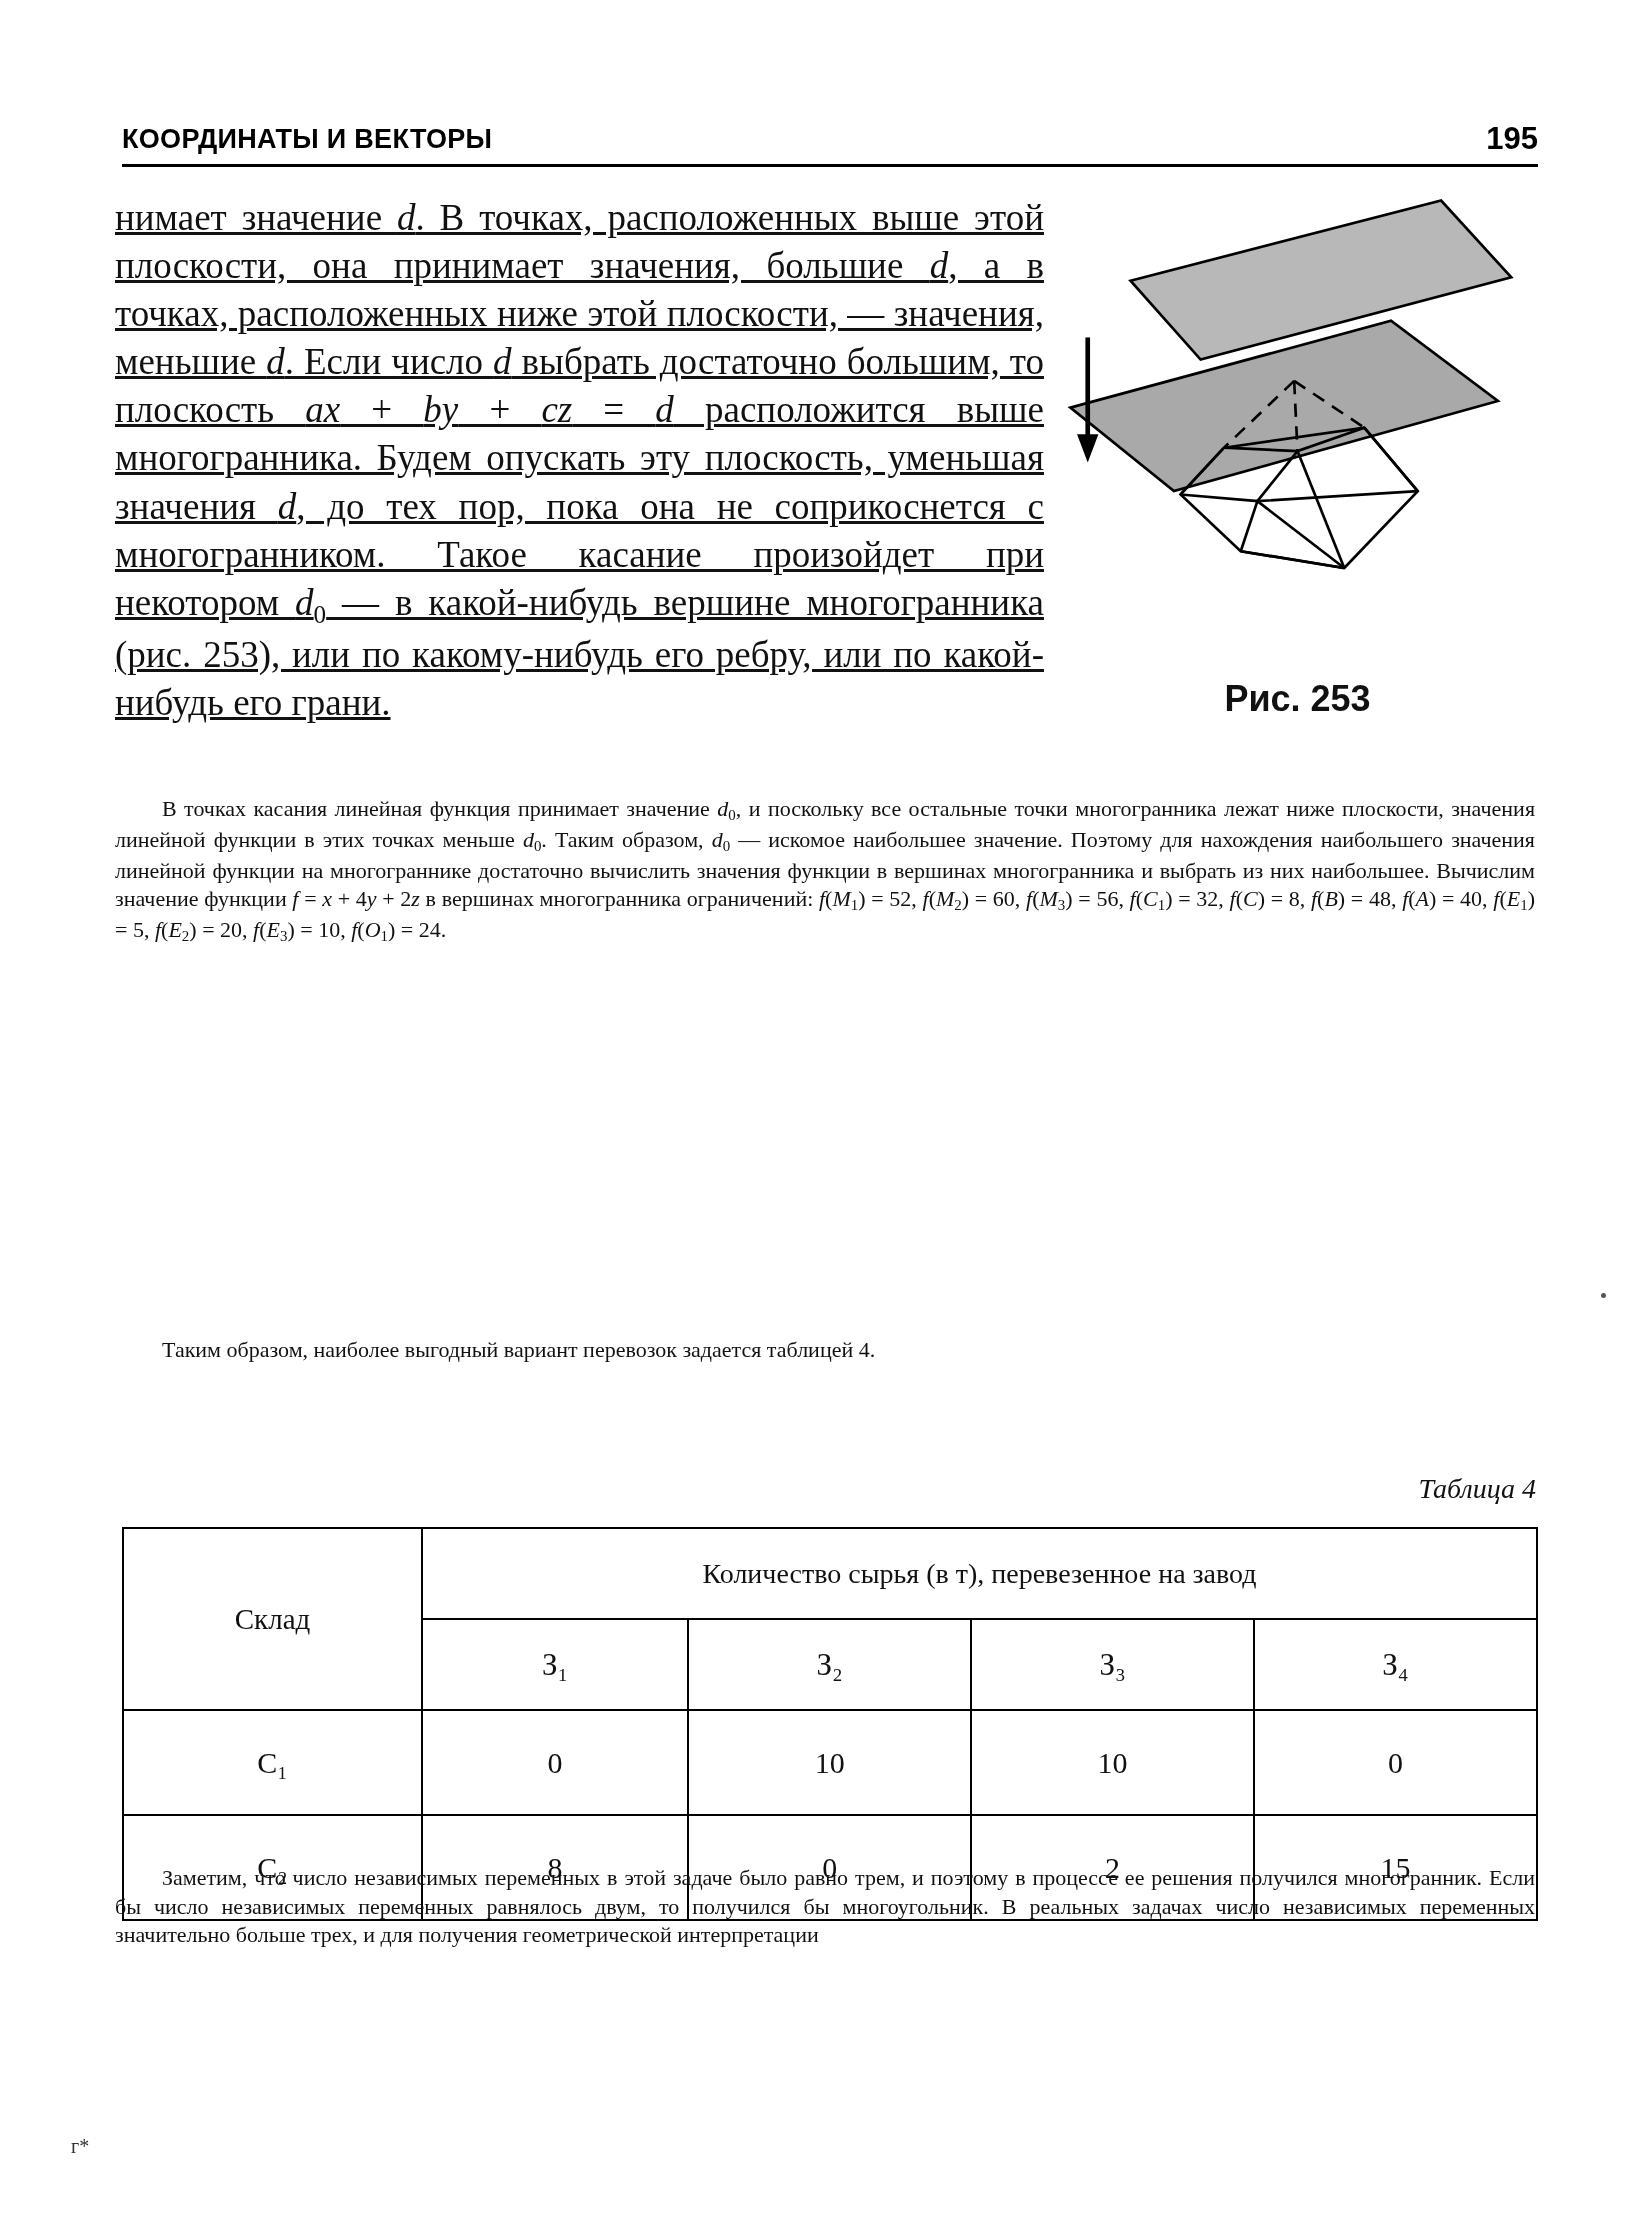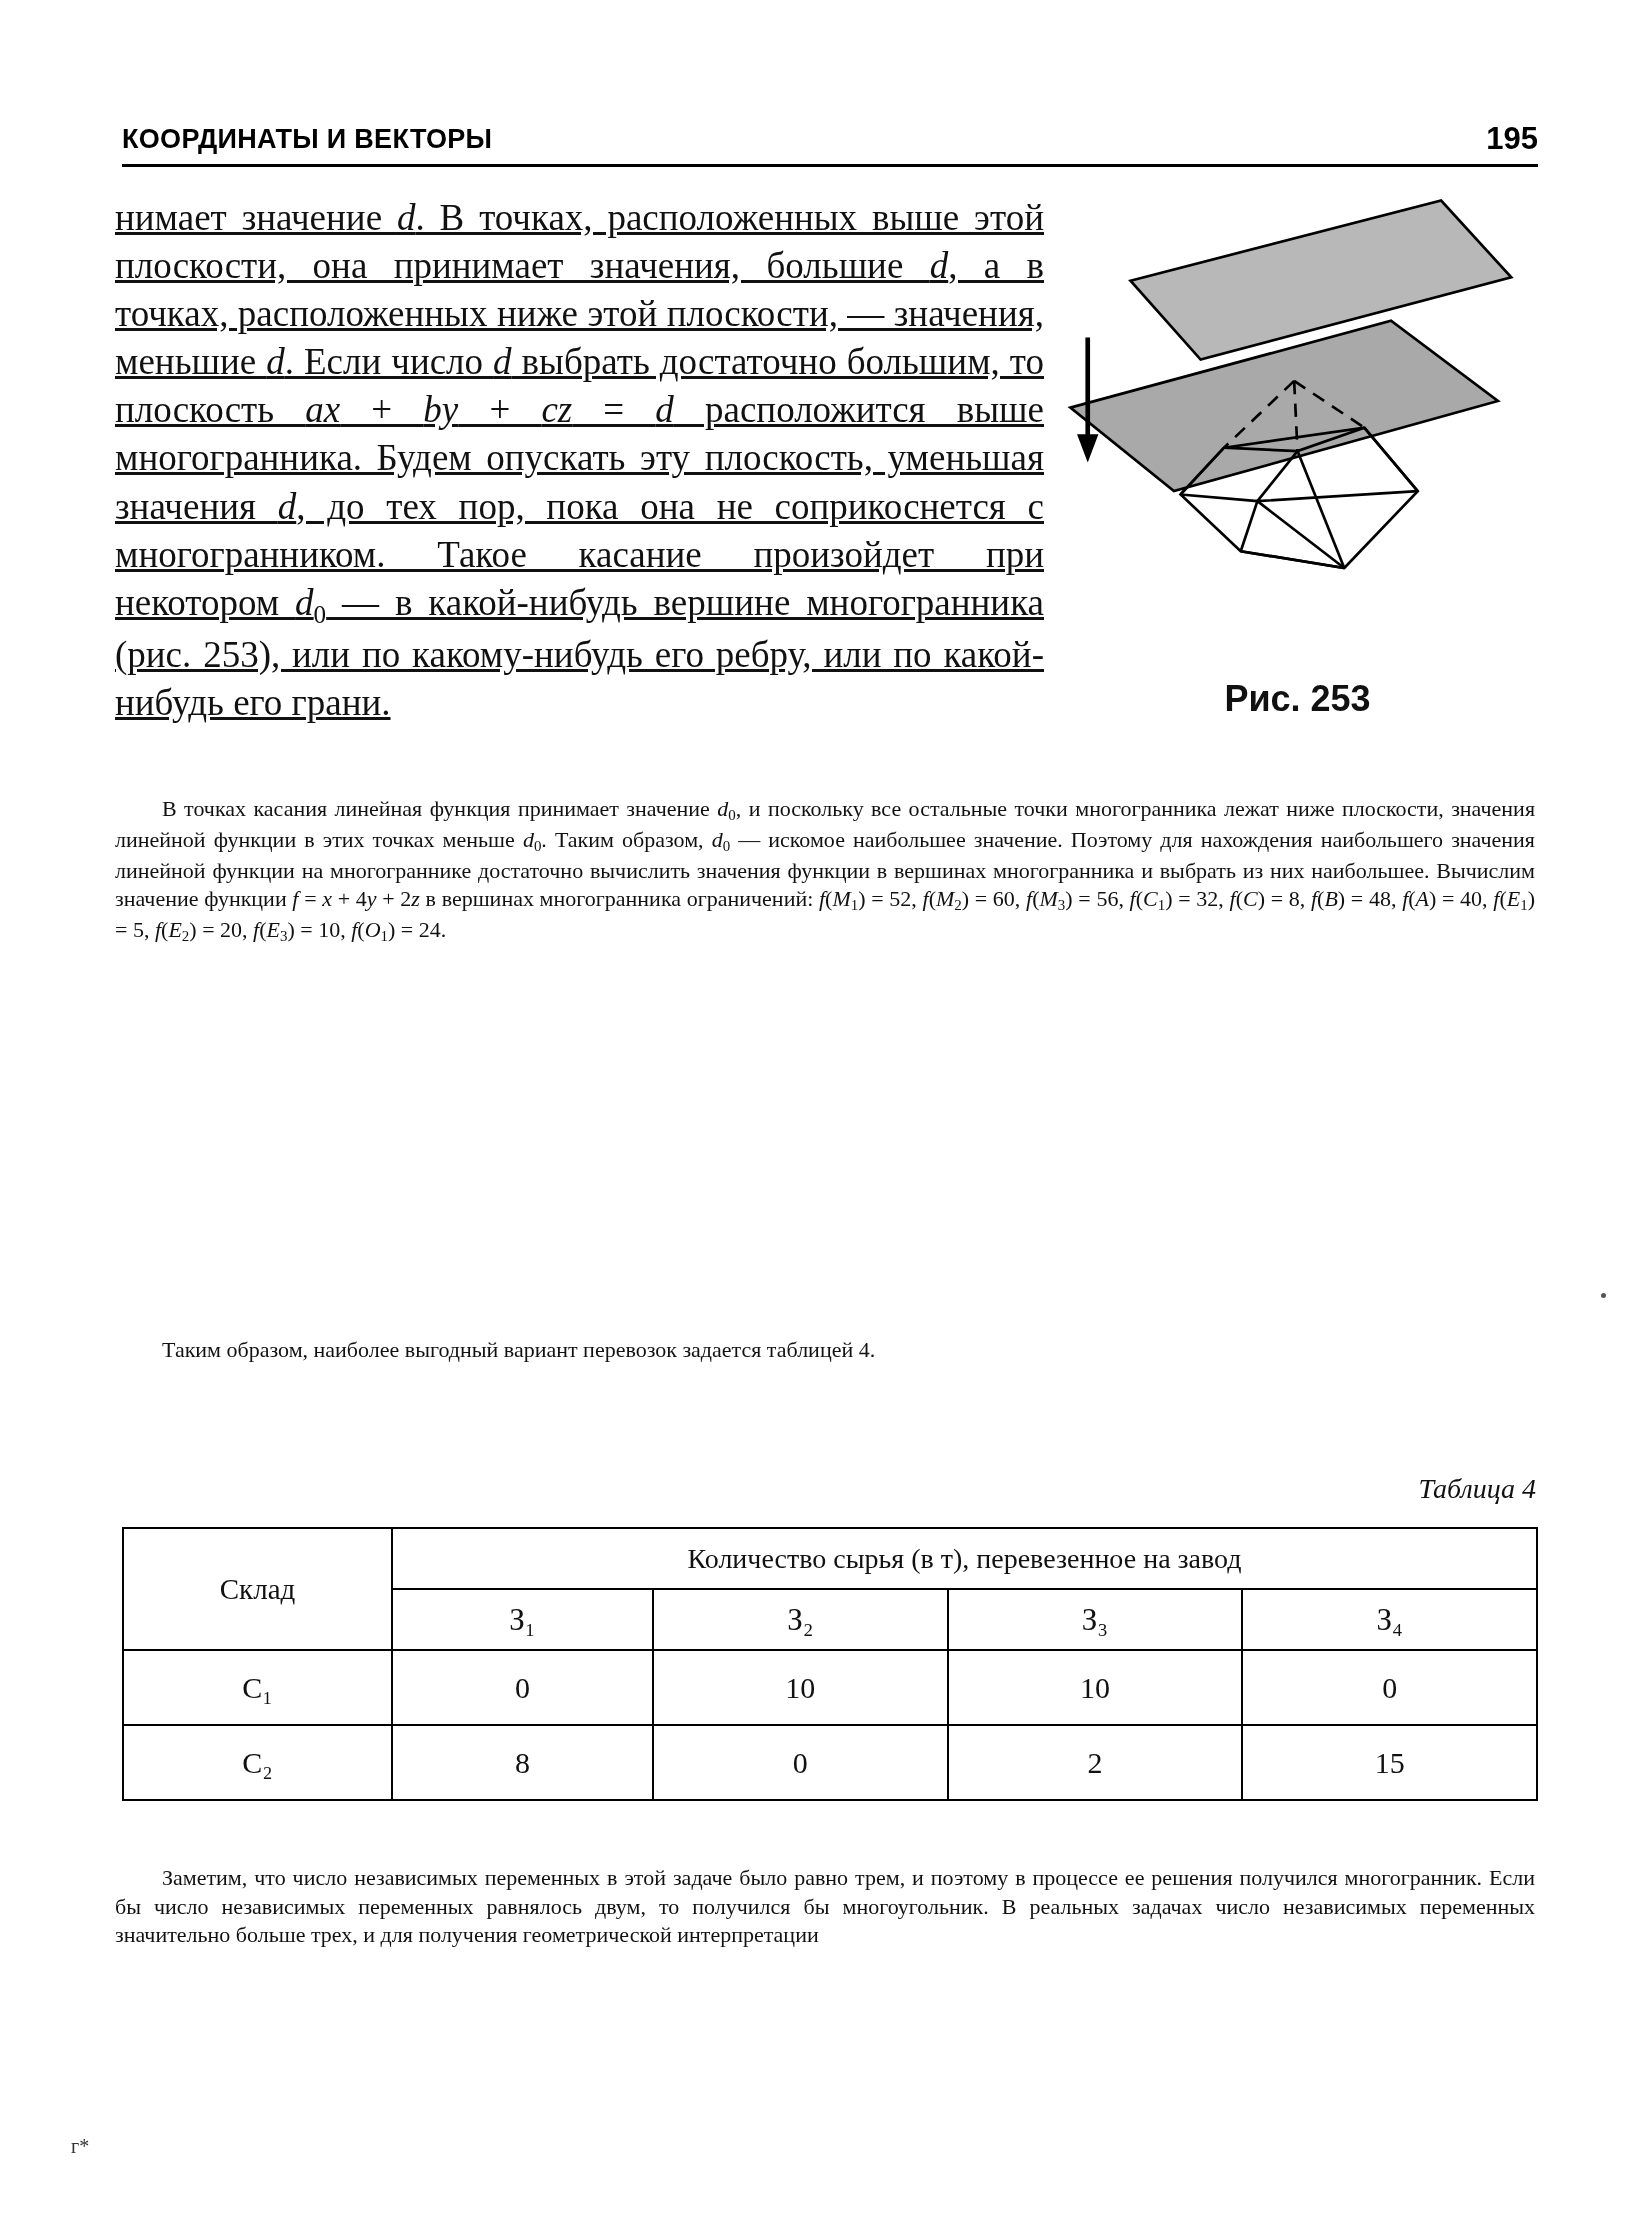--- a/index.html
+++ b/index.html
@@ -120,21 +120,21 @@
     left: 114px;
     top: 1527px;
     width: 1416px;
     border-collapse: collapse;
     font-size: 28px;
   }
   table.data td, table.data th {
     border: 2px solid #000;
     text-align: center;
     font-weight: normal;
-    padding: 0;
+    padding: 15px;
   }
   .cell-sklad { width: 267px; height: 118px; font-size: 29px; }
   .cell-head-wide { height: 59px; font-size: 28px; }
   .cell-zav { height: 59px; font-size: 31px; font-weight: bold; }
   .cell-row { height: 73px; font-size: 30px; margin-top: 16px; }
   .cell-rowhead { font-size: 30px; }
 
   
   .footer-mark {
     position: absolute;

